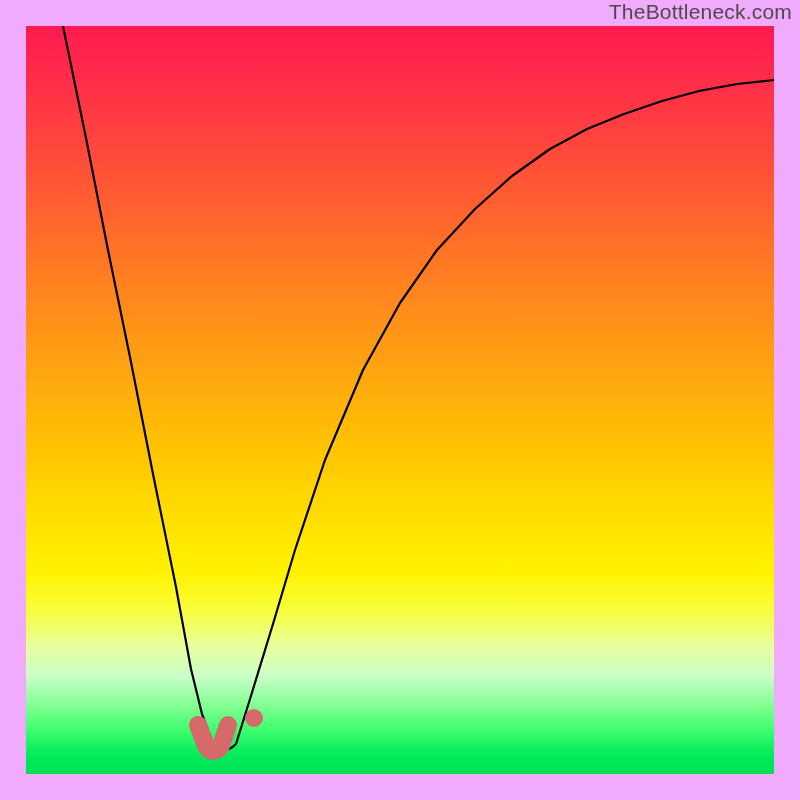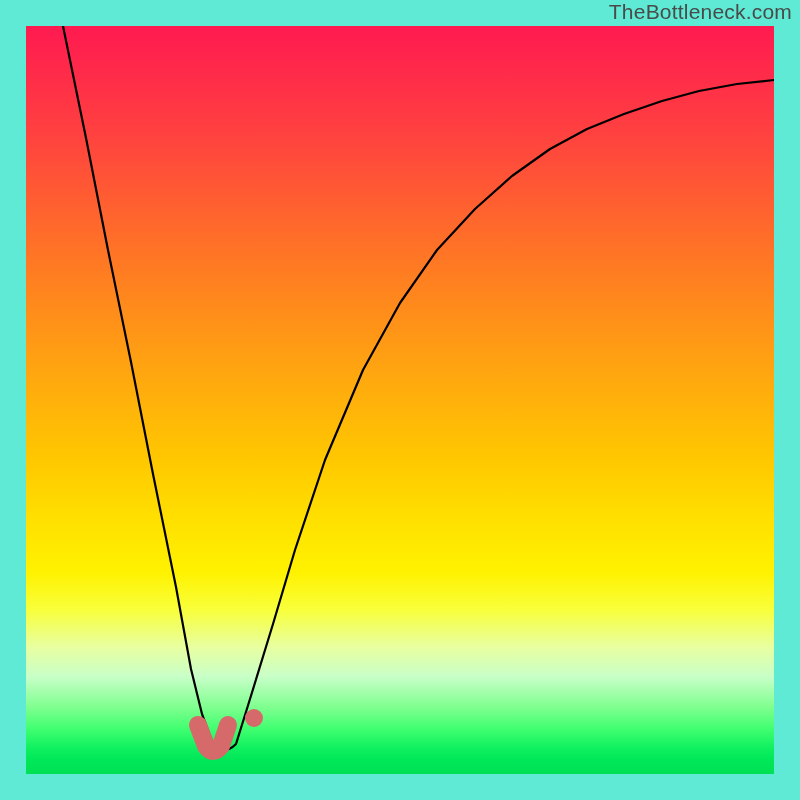--- a/index.html
+++ b/index.html
@@ -9,21 +9,21 @@
     height: 800px;
     background: #000;
     overflow: hidden;
     font-family: Arial, Helvetica, sans-serif;
   }
   .frame {
     position: absolute;
     left: 0; top: 0;
     width: 800px;
     height: 800px;
-    background: #5eead4;
+    background: #f0abfc;
   }
   .plot {
     position: absolute;
     left: 26px;
     top: 26px;
     width: 748px;
     height: 748px;
     overflow: hidden;
   }
   .gradient {

